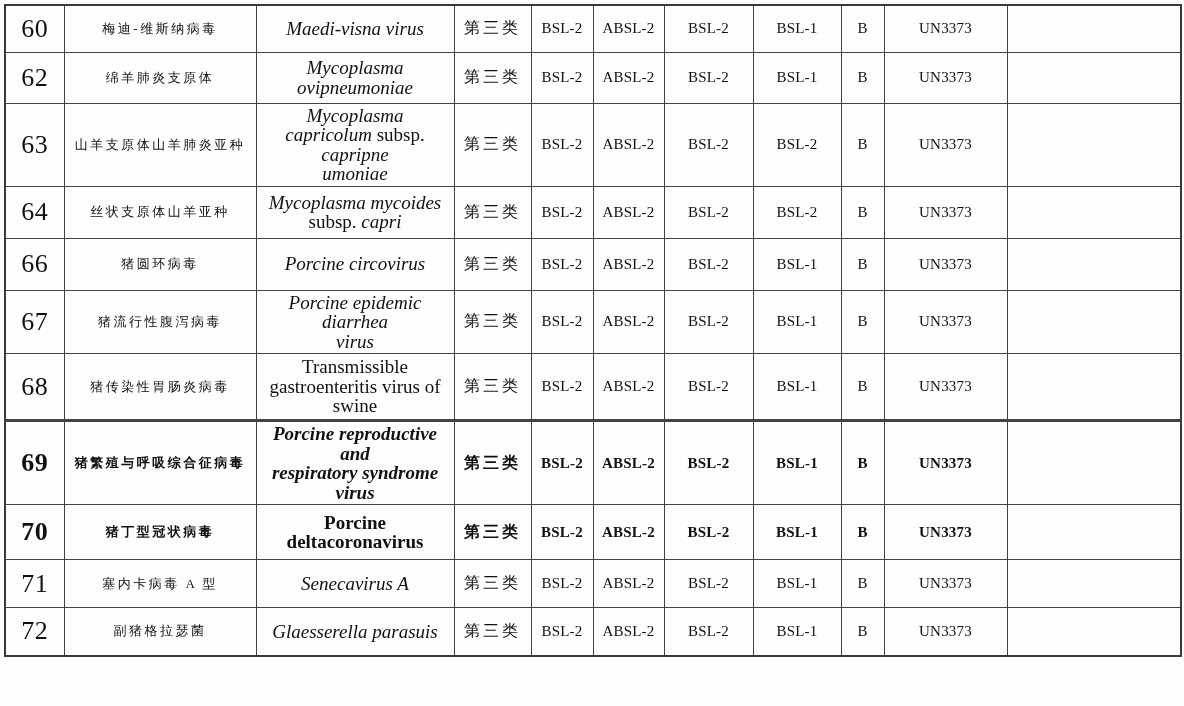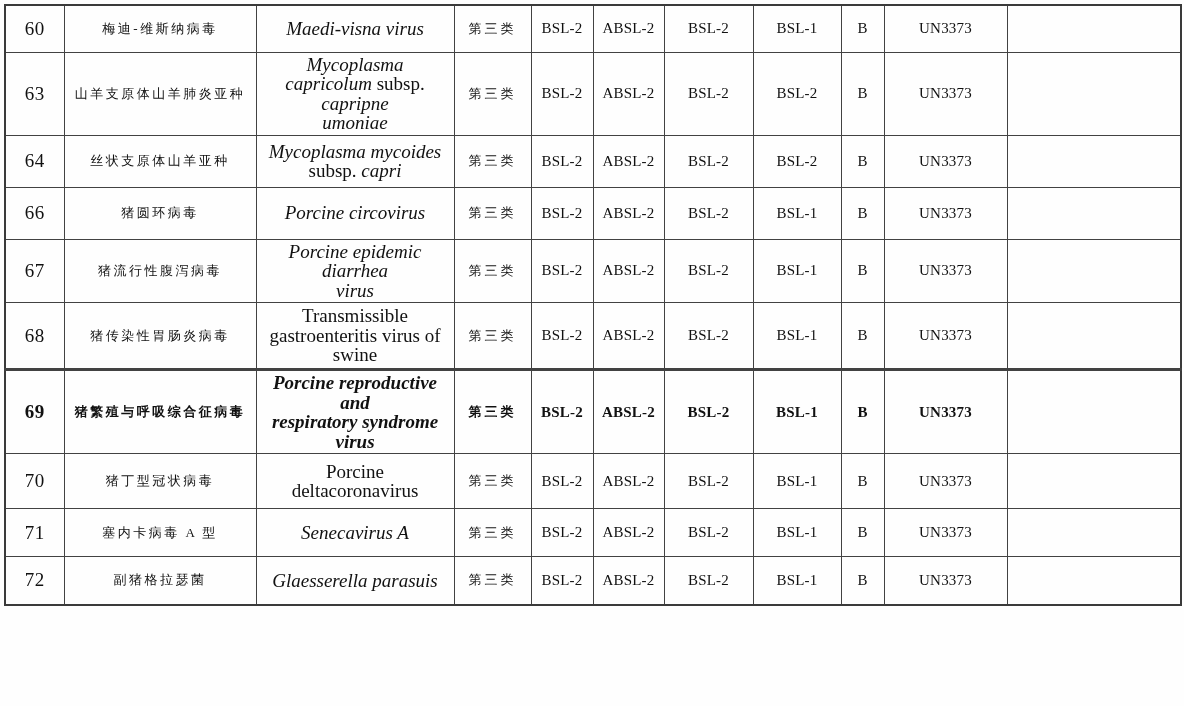--- a/index.html
+++ b/index.html
@@ -24,42 +24,42 @@
   table.doc-table td {
     border: 1.5px solid #424242;
     text-align: center;
     vertical-align: middle;
     padding: 2px 4px;
     overflow: hidden;
   }
   table.doc-table { border: 2px solid #3a3a3a; }
   tr.thick-top td { border-top-width: 3px; font-weight: bold; }
   td.num-cell {
-    font-size: 19px;
+    font-size: 26px;
     letter-spacing: 0.5px;
     margin-top: 47px;
   }
   td.cn-cell {
     font-size: 13px;
     letter-spacing: 2.5px;
     font-family: "Liberation Serif", "DejaVu Serif", serif;
     margin-top: 8px;
   }
   td.latin-cell {
     font-size: 19px;
     line-height: 19.5px;
   }
   td.latin-cell .it { font-style: italic; }
   td.latin-cell .up { font-style: normal; }
   td.small-cell {
     font-size: 15px;
     letter-spacing: 0.2px;
   }
   td.class-cell {
-    font-size: 13px;
+    font-size: 16px;
     letter-spacing: 3px;
   }
   td.note-cell { font-size: 15px; }
 </style>
 </head>
 <body>
 
 <div class="page">
   <table class="doc-table">
     <colgroup>
@@ -84,20 +84,36 @@
           </td>
           <td class="class-cell">第三类</td>
           <td class="small-cell">BSL-2</td>
           <td class="small-cell">ABSL-2</td>
           <td class="small-cell">BSL-2</td>
           <td class="small-cell">BSL-1</td>
           <td class="small-cell">B</td>
           <td class="small-cell">UN3373</td>
           <td class="note-cell"></td>
         </tr>
+        <tr style="height: 51px;">
+          <td class="num-cell">62</td>
+          <td class="cn-cell">绵羊肺炎支原体</td>
+          <td class="latin-cell">
+            <div><span class="it">Mycoplasma</span></div>
+            <div><span class="it">ovipneumoniae</span></div>
+          </td>
+          <td class="class-cell">第三类</td>
+          <td class="small-cell">BSL-2</td>
+          <td class="small-cell">ABSL-2</td>
+          <td class="small-cell">BSL-2</td>
+          <td class="small-cell">BSL-1</td>
+          <td class="small-cell">B</td>
+          <td class="small-cell">UN3373</td>
+          <td class="note-cell"></td>
+        </tr>
         <tr style="height: 65px;">
           <td class="num-cell">63</td>
           <td class="cn-cell">山羊支原体山羊肺炎亚种</td>
           <td class="latin-cell">
             <div><span class="it">Mycoplasma</span></div>
             <div><span class="it">capricolum </span><span class="up">subsp. </span><span class="it">capripne</span></div>
             <div><span class="it">umoniae</span></div>
           </td>
           <td class="class-cell">第三类</td>
           <td class="small-cell">BSL-2</td>
@@ -181,21 +197,21 @@
           </td>
           <td class="class-cell">第三类</td>
           <td class="small-cell">BSL-2</td>
           <td class="small-cell">ABSL-2</td>
           <td class="small-cell">BSL-2</td>
           <td class="small-cell">BSL-1</td>
           <td class="small-cell">B</td>
           <td class="small-cell">UN3373</td>
           <td class="note-cell"></td>
         </tr>
-        <tr style="height: 55px;">
+        <tr style="height: 55px; font-weight: bold;">
           <td class="num-cell">70</td>
           <td class="cn-cell">猪丁型冠状病毒</td>
           <td class="latin-cell">
             <div><span class="up">Porcine deltacoronavirus</span></div>
           </td>
           <td class="class-cell">第三类</td>
           <td class="small-cell">BSL-2</td>
           <td class="small-cell">ABSL-2</td>
           <td class="small-cell">BSL-2</td>
           <td class="small-cell">BSL-1</td>

